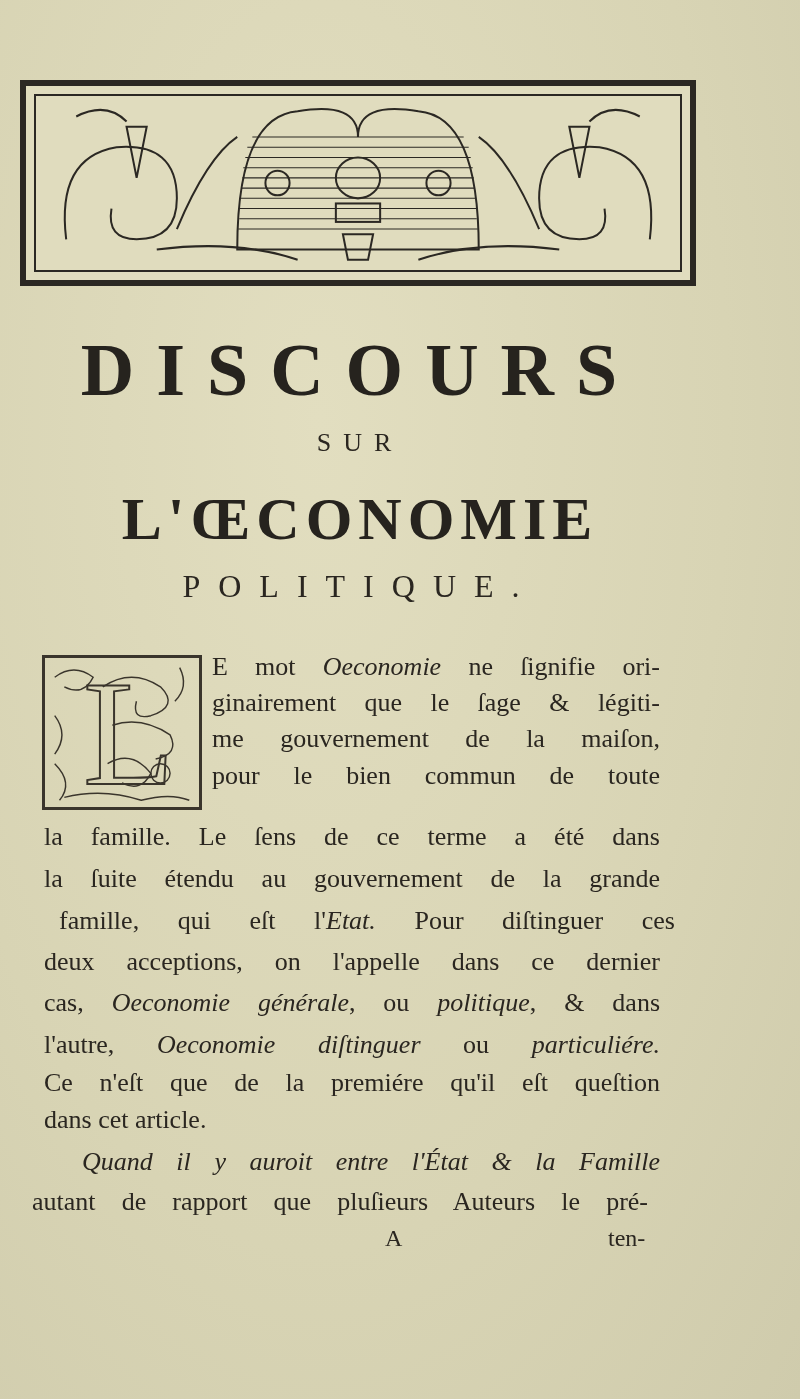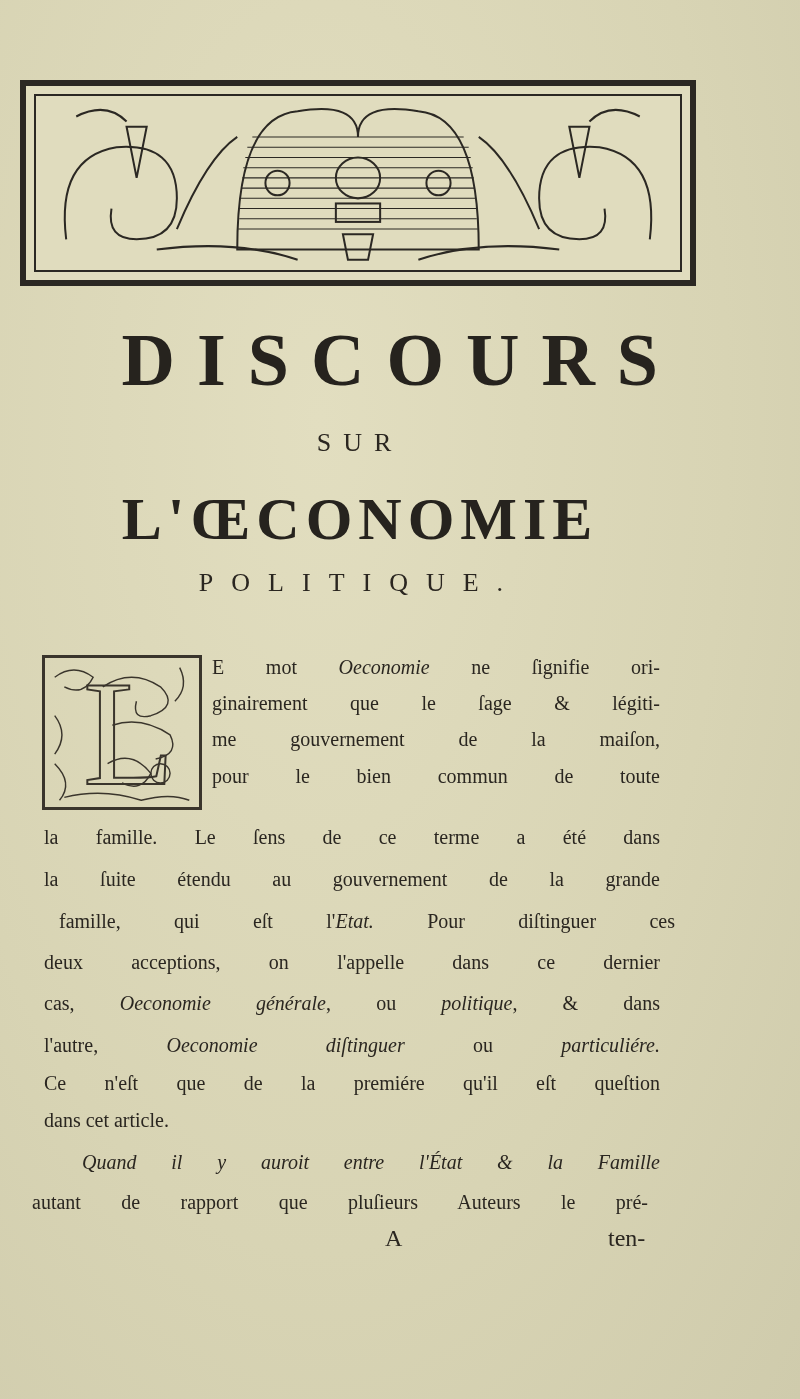--- a/index.html
+++ b/index.html
@@ -19,51 +19,51 @@
     border: 6px solid #2b2823; box-sizing: border-box; background: #e0dcbe;
   }
   .headpiece-inner {
     position: absolute; left: 8px; top: 8px; right: 8px; bottom: 8px;
     border: 2px solid #2b2823;
   }
   .headpiece svg { position: absolute; left: 10px; top: 10px; width: calc(100% - 20px); height: calc(100% - 20px); }
 
   
   .title-main {
-    position: absolute; left: 40px; top: 320px; width: 640px;
-    text-align: right; font-size: 74px; font-weight: bold; letter-spacing: 22px;
+    position: absolute; left: 40px; top: 330px; width: 640px;
+    text-align: center; font-size: 74px; font-weight: bold; letter-spacing: 22px;
     line-height: 80px; color: #26231e;
   }
   .title-sur {
     position: absolute; left: 40px; top: 428px; width: 640px;
     text-align: center; font-size: 26px; letter-spacing: 12px; color: #2a2620;
   }
   .title-oeco {
     position: absolute; left: 40px; top: 485px; width: 640px;
     text-align: center; font-size: 60px; font-weight: bold; letter-spacing: 6px; color: #26231e;
   }
   .title-pol {
     position: absolute; left: 40px; top: 568px; width: 640px;
-    text-align: center; font-size: 26px; letter-spacing: 18px; color: #2a2620;
+    text-align: center; font-size: 32px; letter-spacing: 18px; color: #2a2620;
   }
 
   
   .dropcap {
     position: absolute; left: 42px; top: 655px; width: 160px; height: 155px;
     border: 3px solid #3a352c; box-sizing: border-box;
   }
   .dropcap svg { position: absolute; left: 0; top: 0; width: 100%; height: 100%; }
   .dropcap-letter {
     position: absolute; left: 38px; top: 0px; font-size: 150px; line-height: 150px;
     color: transparent; -webkit-text-stroke: 2px #3a352c; font-family: "Liberation Serif", serif;
   }
 
   
   .line {
-    position: absolute; font-size: 20px; line-height: 30px; white-space: nowrap;
+    position: absolute; font-size: 26px; line-height: 30px; white-space: nowrap;
     color: #2a2620; text-align: justify; text-align-last: justify;
   }
   .line i { font-style: italic; }
   .short { text-align: left; text-align-last: left; }
   .catch {
     position: absolute; top: 1225px; font-size: 24px; color: #2a2620;
   }
 </style>
 </head>
 <body>

